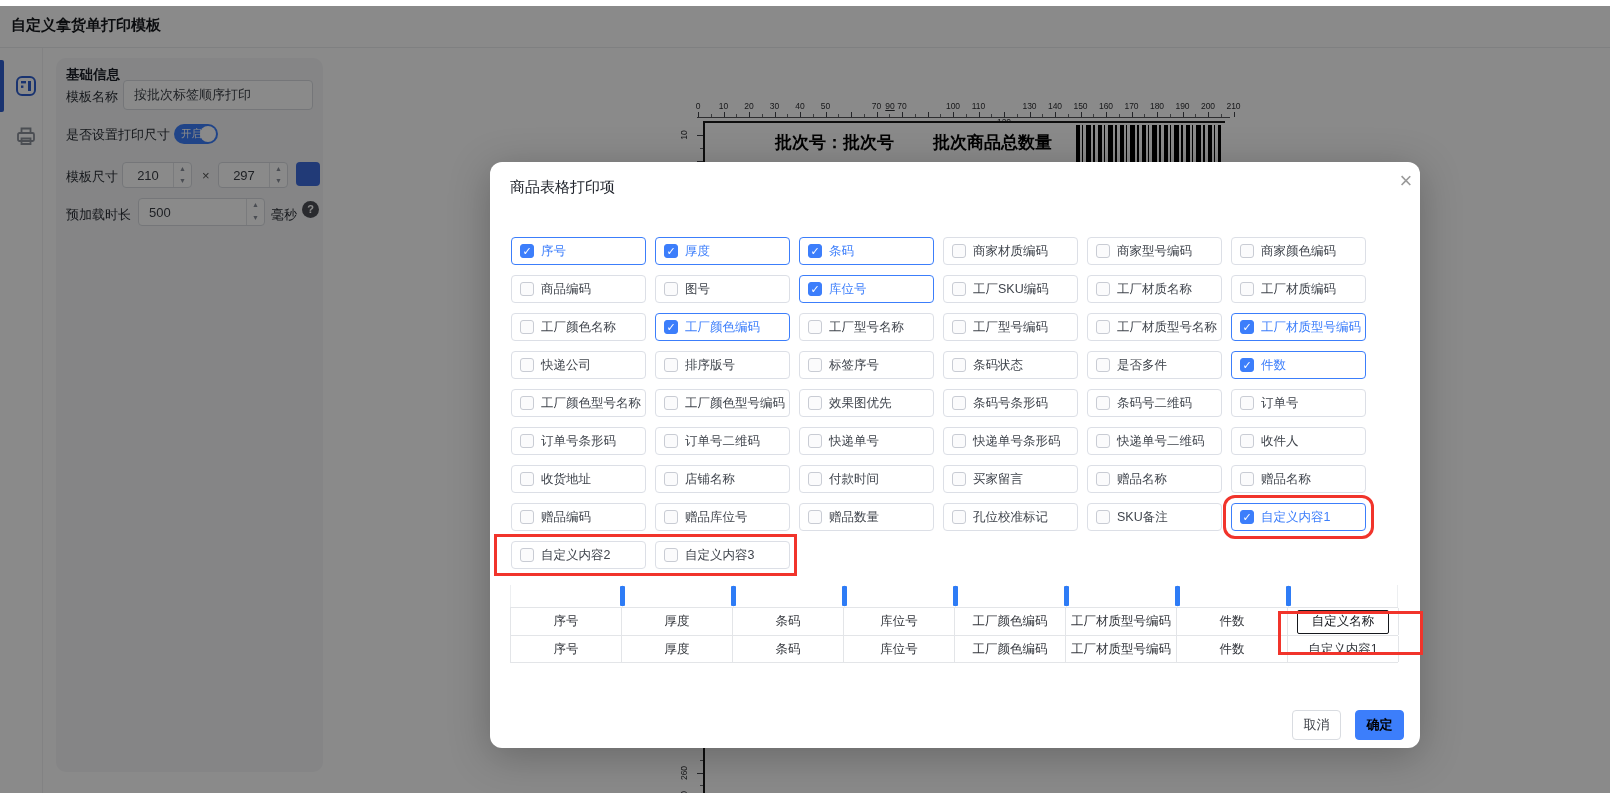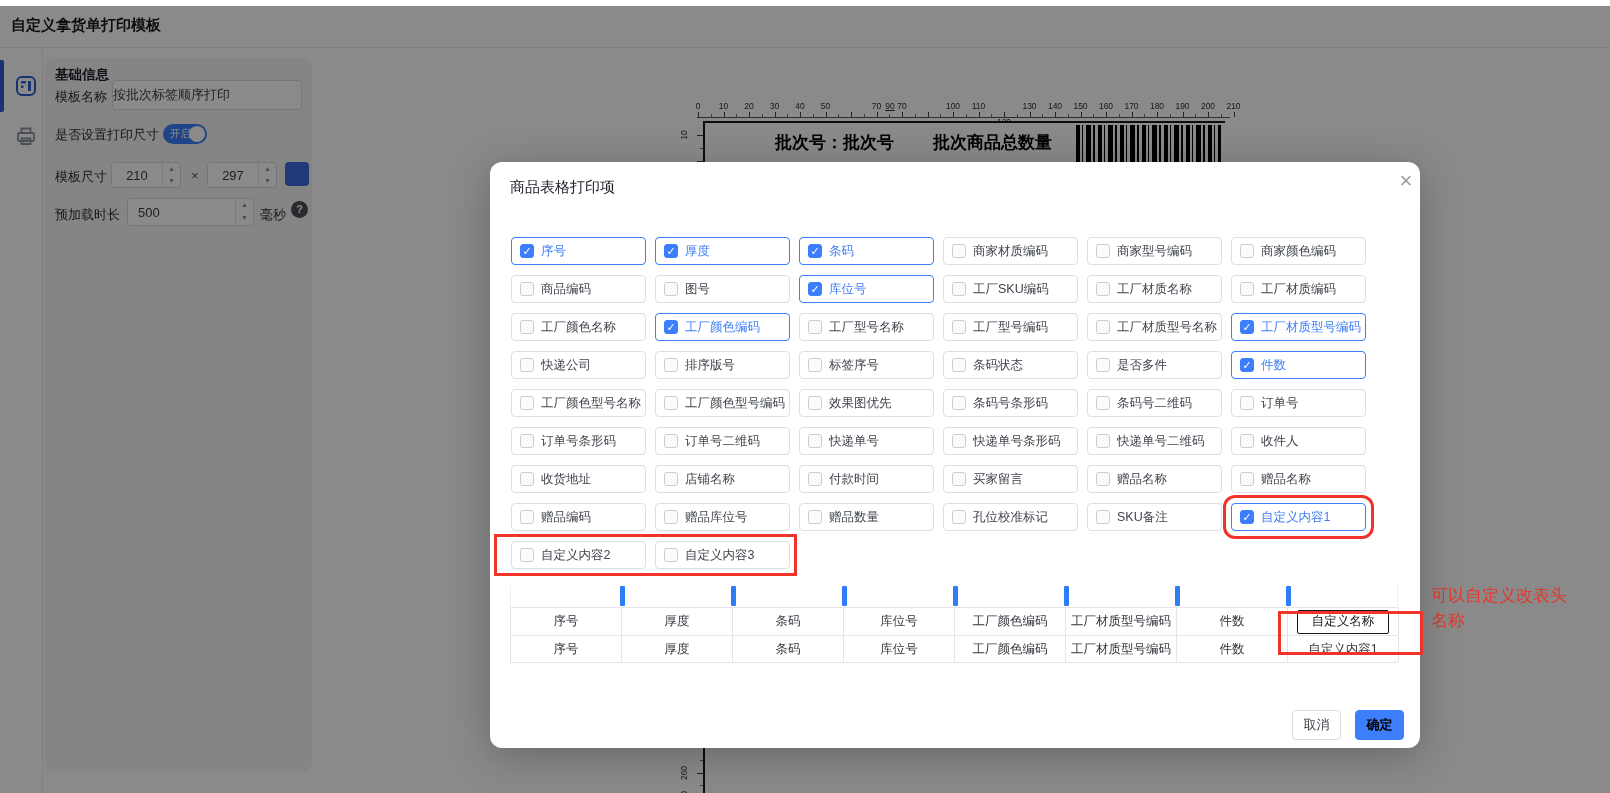--- a/index.html
+++ b/index.html
@@ -8,25 +8,25 @@
   #stage{position:relative;width:1610px;height:793px;overflow:hidden;background:#fff;
          font-family:"Liberation Sans","DejaVu Sans",sans-serif;color:var(--ink);}
   
   .page-title{position:absolute;left:11px;top:16px;font-size:15px;font-weight:bold;color:#16181d;}
   .title-divider{position:absolute;left:0;top:47px;width:100%;height:1px;background:#ebedef;}
   .sidebar{position:absolute;left:0;top:48px;width:43px;height:745px;background:#fff;border-right:1px solid #f0f1f3;}
   .side-ind{position:absolute;left:0;top:12px;width:4px;height:52px;background:#2F5FD0;border-radius:0 2px 2px 0;}
   .side-item{position:absolute;left:14px;width:24px;height:24px;display:flex;align-items:center;justify-content:center;}
   .side-item.i1{top:26px;}
   .side-item.i2{top:76px;}
-  .form-card{position:absolute;left:45px;top:58px;width:267px;height:714px;background:#f5f6f8;border-radius:10px;}
+  .form-card{position:absolute;left:56px;top:58px;width:267px;height:714px;background:#f5f6f8;border-radius:10px;}
   .sec-title{position:absolute;left:10px;top:8px;font-size:13.5px;font-weight:bold;color:#1b1f27;}
   .flabel{position:absolute;font-size:13px;color:#2a2e35;}
   .tname-input{position:absolute;left:67px;top:22px;width:190px;height:30px;border:1px solid #d8dbe0;border-radius:4px;
-       background:#fff;font-size:13px;color:#3a3e45;padding:0 0;font-family:inherit;}
+       background:#fff;font-size:13px;color:#3a3e45;padding:0 10px;font-family:inherit;}
   .toggle{position:absolute;left:118px;top:66px;width:44px;height:20px;border-radius:10px;background:var(--accent);
        display:flex;align-items:center;}
   .toggle .t-lab{color:#fff;font-size:10.5px;margin-left:7px;}
   .knob{position:absolute;right:2px;top:2px;width:16px;height:16px;border-radius:50%;background:#fff;}
   .stepper{position:absolute;height:26px;background:#fff;border:1px solid #d8dbe0;border-radius:4px;display:flex;}
   .stepper .val{flex:1;font-size:13px;color:#3a3e45;display:flex;align-items:center;justify-content:center;}
   .stepper .btns{width:18px;border-left:1px solid #e2e4e8;display:flex;flex-direction:column;}
   .stepper .btns span{flex:1;font-size:7px;line-height:12px;color:#8a8f99;text-align:center;}
   .times{position:absolute;left:146px;top:110px;font-size:13px;color:#555;}
   .swatch{position:absolute;left:240px;top:104px;width:24px;height:24px;border-radius:4px;background:#3D6BDD;}
@@ -535,14 +535,13 @@
           <div class="td">工厂颜色编码</div>
           <div class="td">工厂材质型号编码</div>
           <div class="td">件数</div>
           <div class="td">自定义内容1</div>
         </div>
     </div>
     <div class="m-btn btn-cancel">取消</div>
     <div class="m-btn btn-ok">确定</div>
   </div>
 
-  <div class="note">可以自定义改表头名称</div>
 </div>
 
 </body></html>

